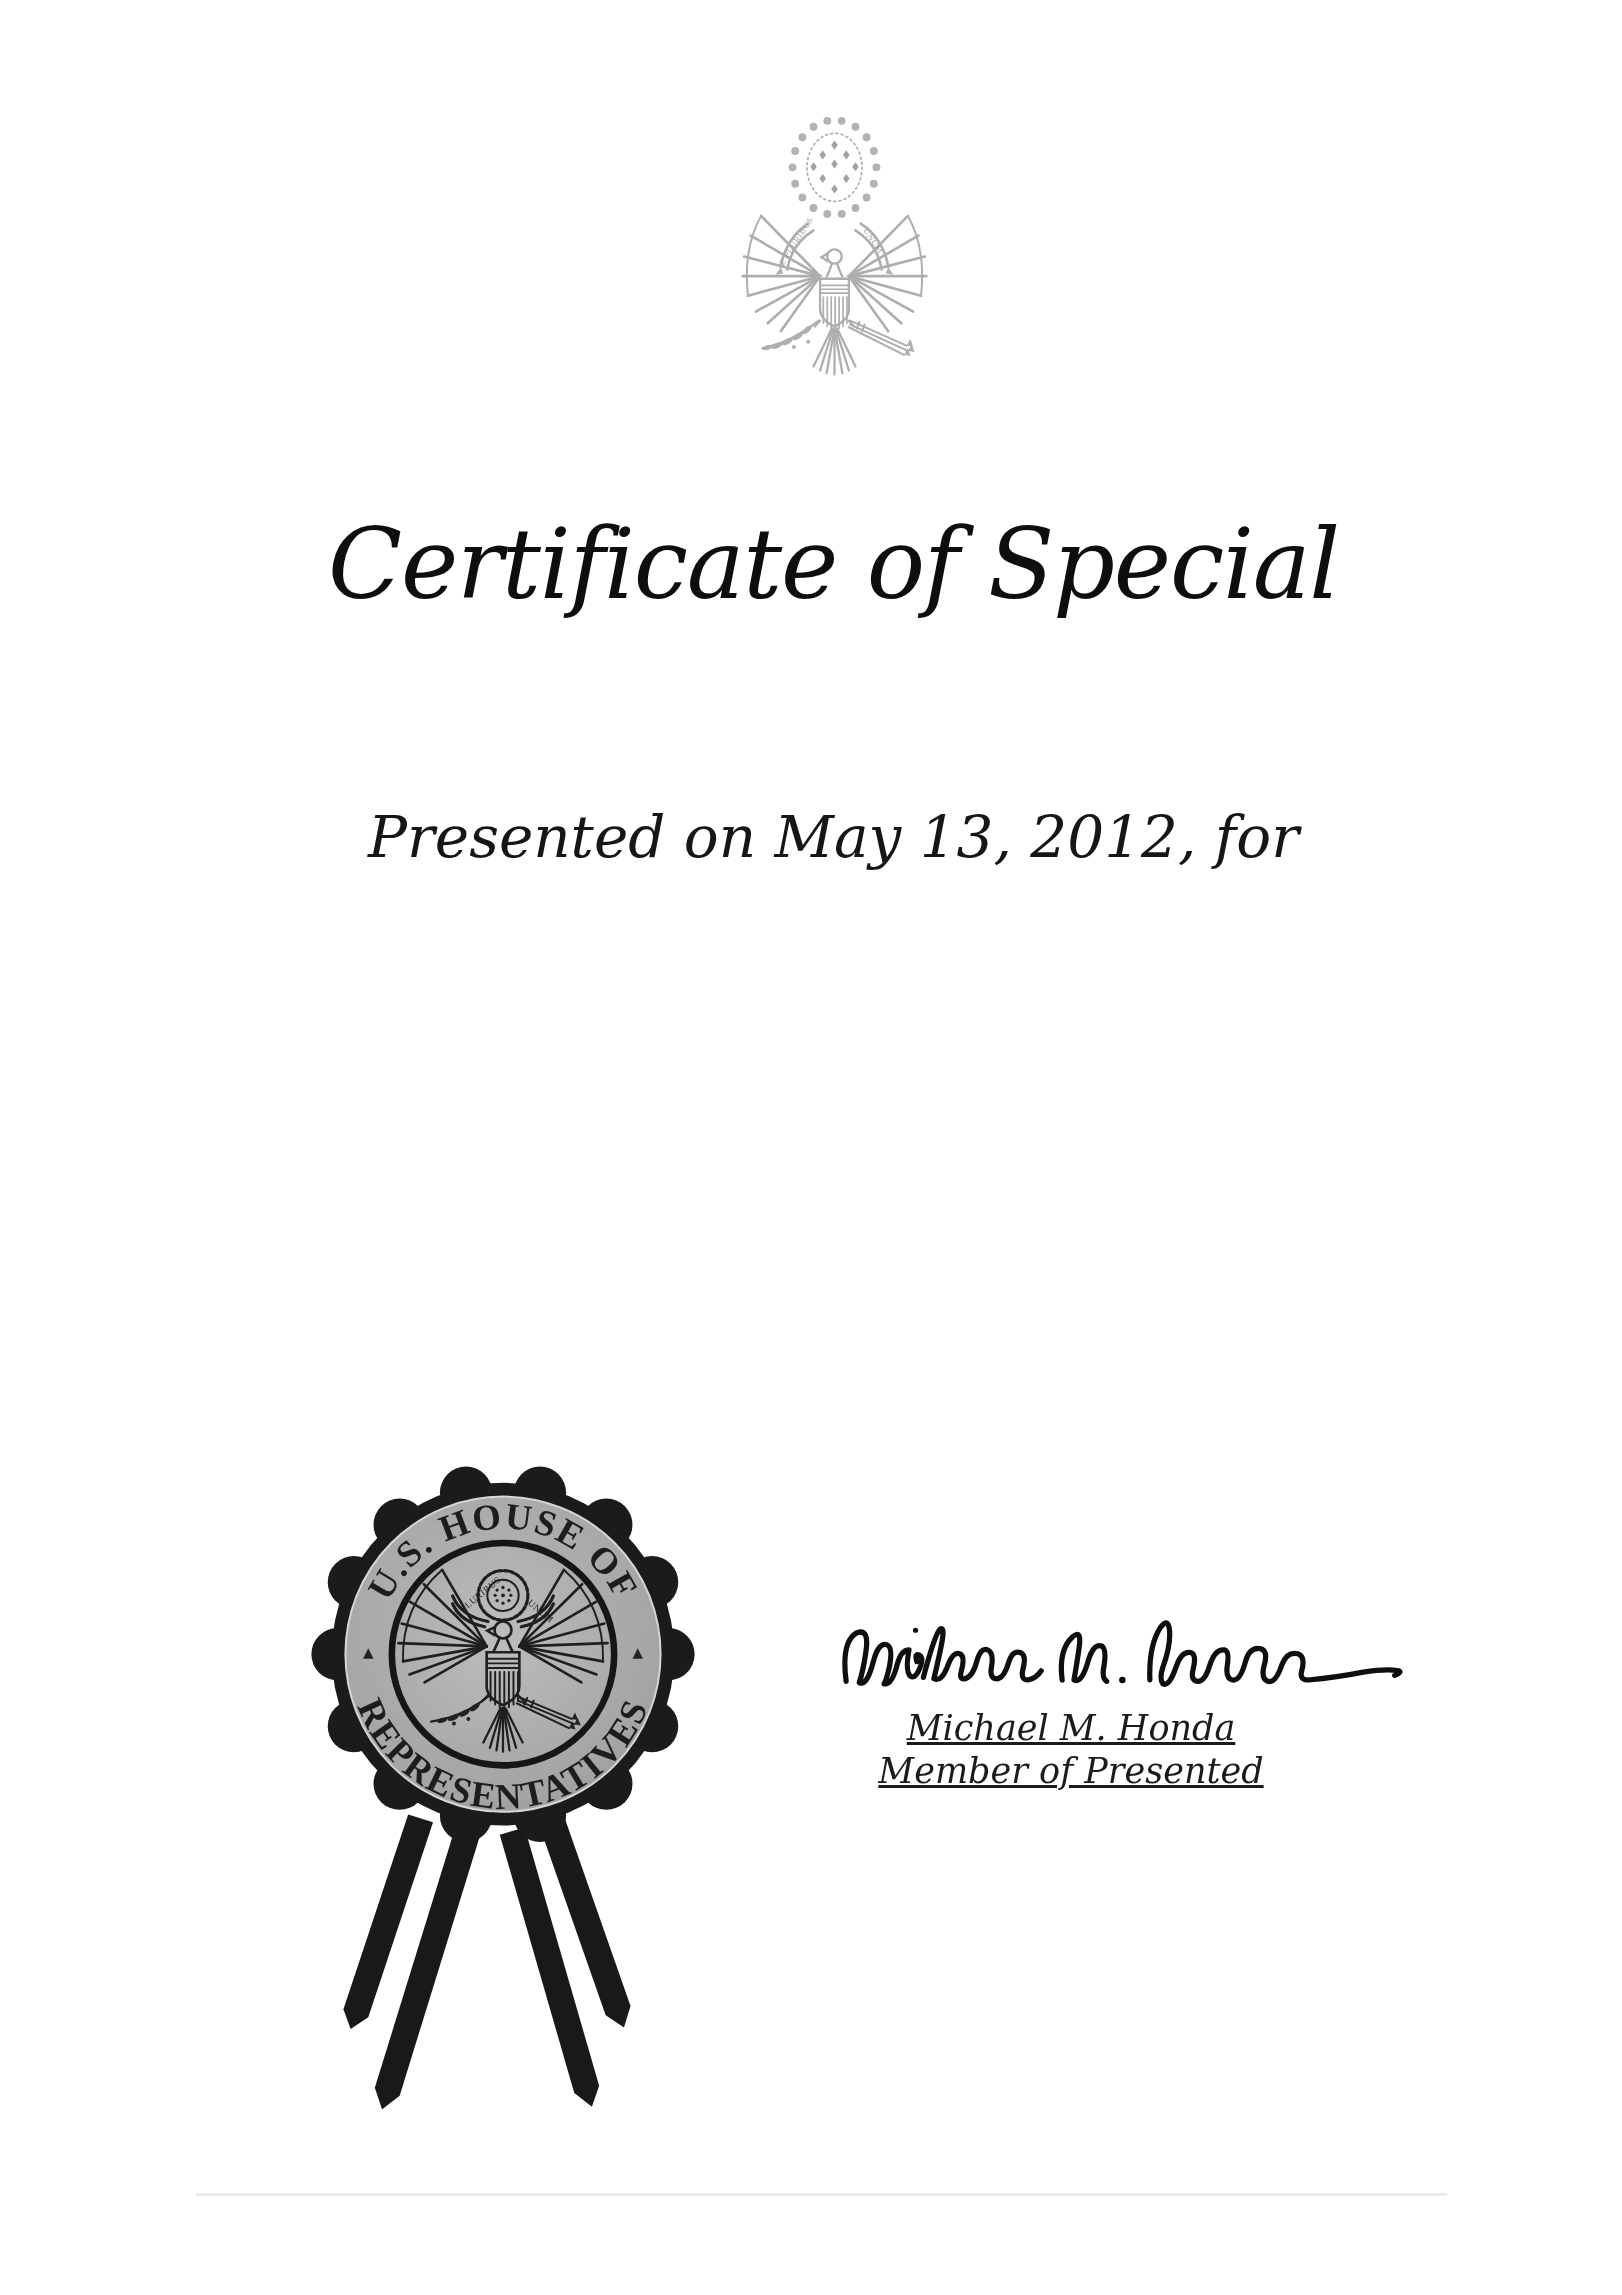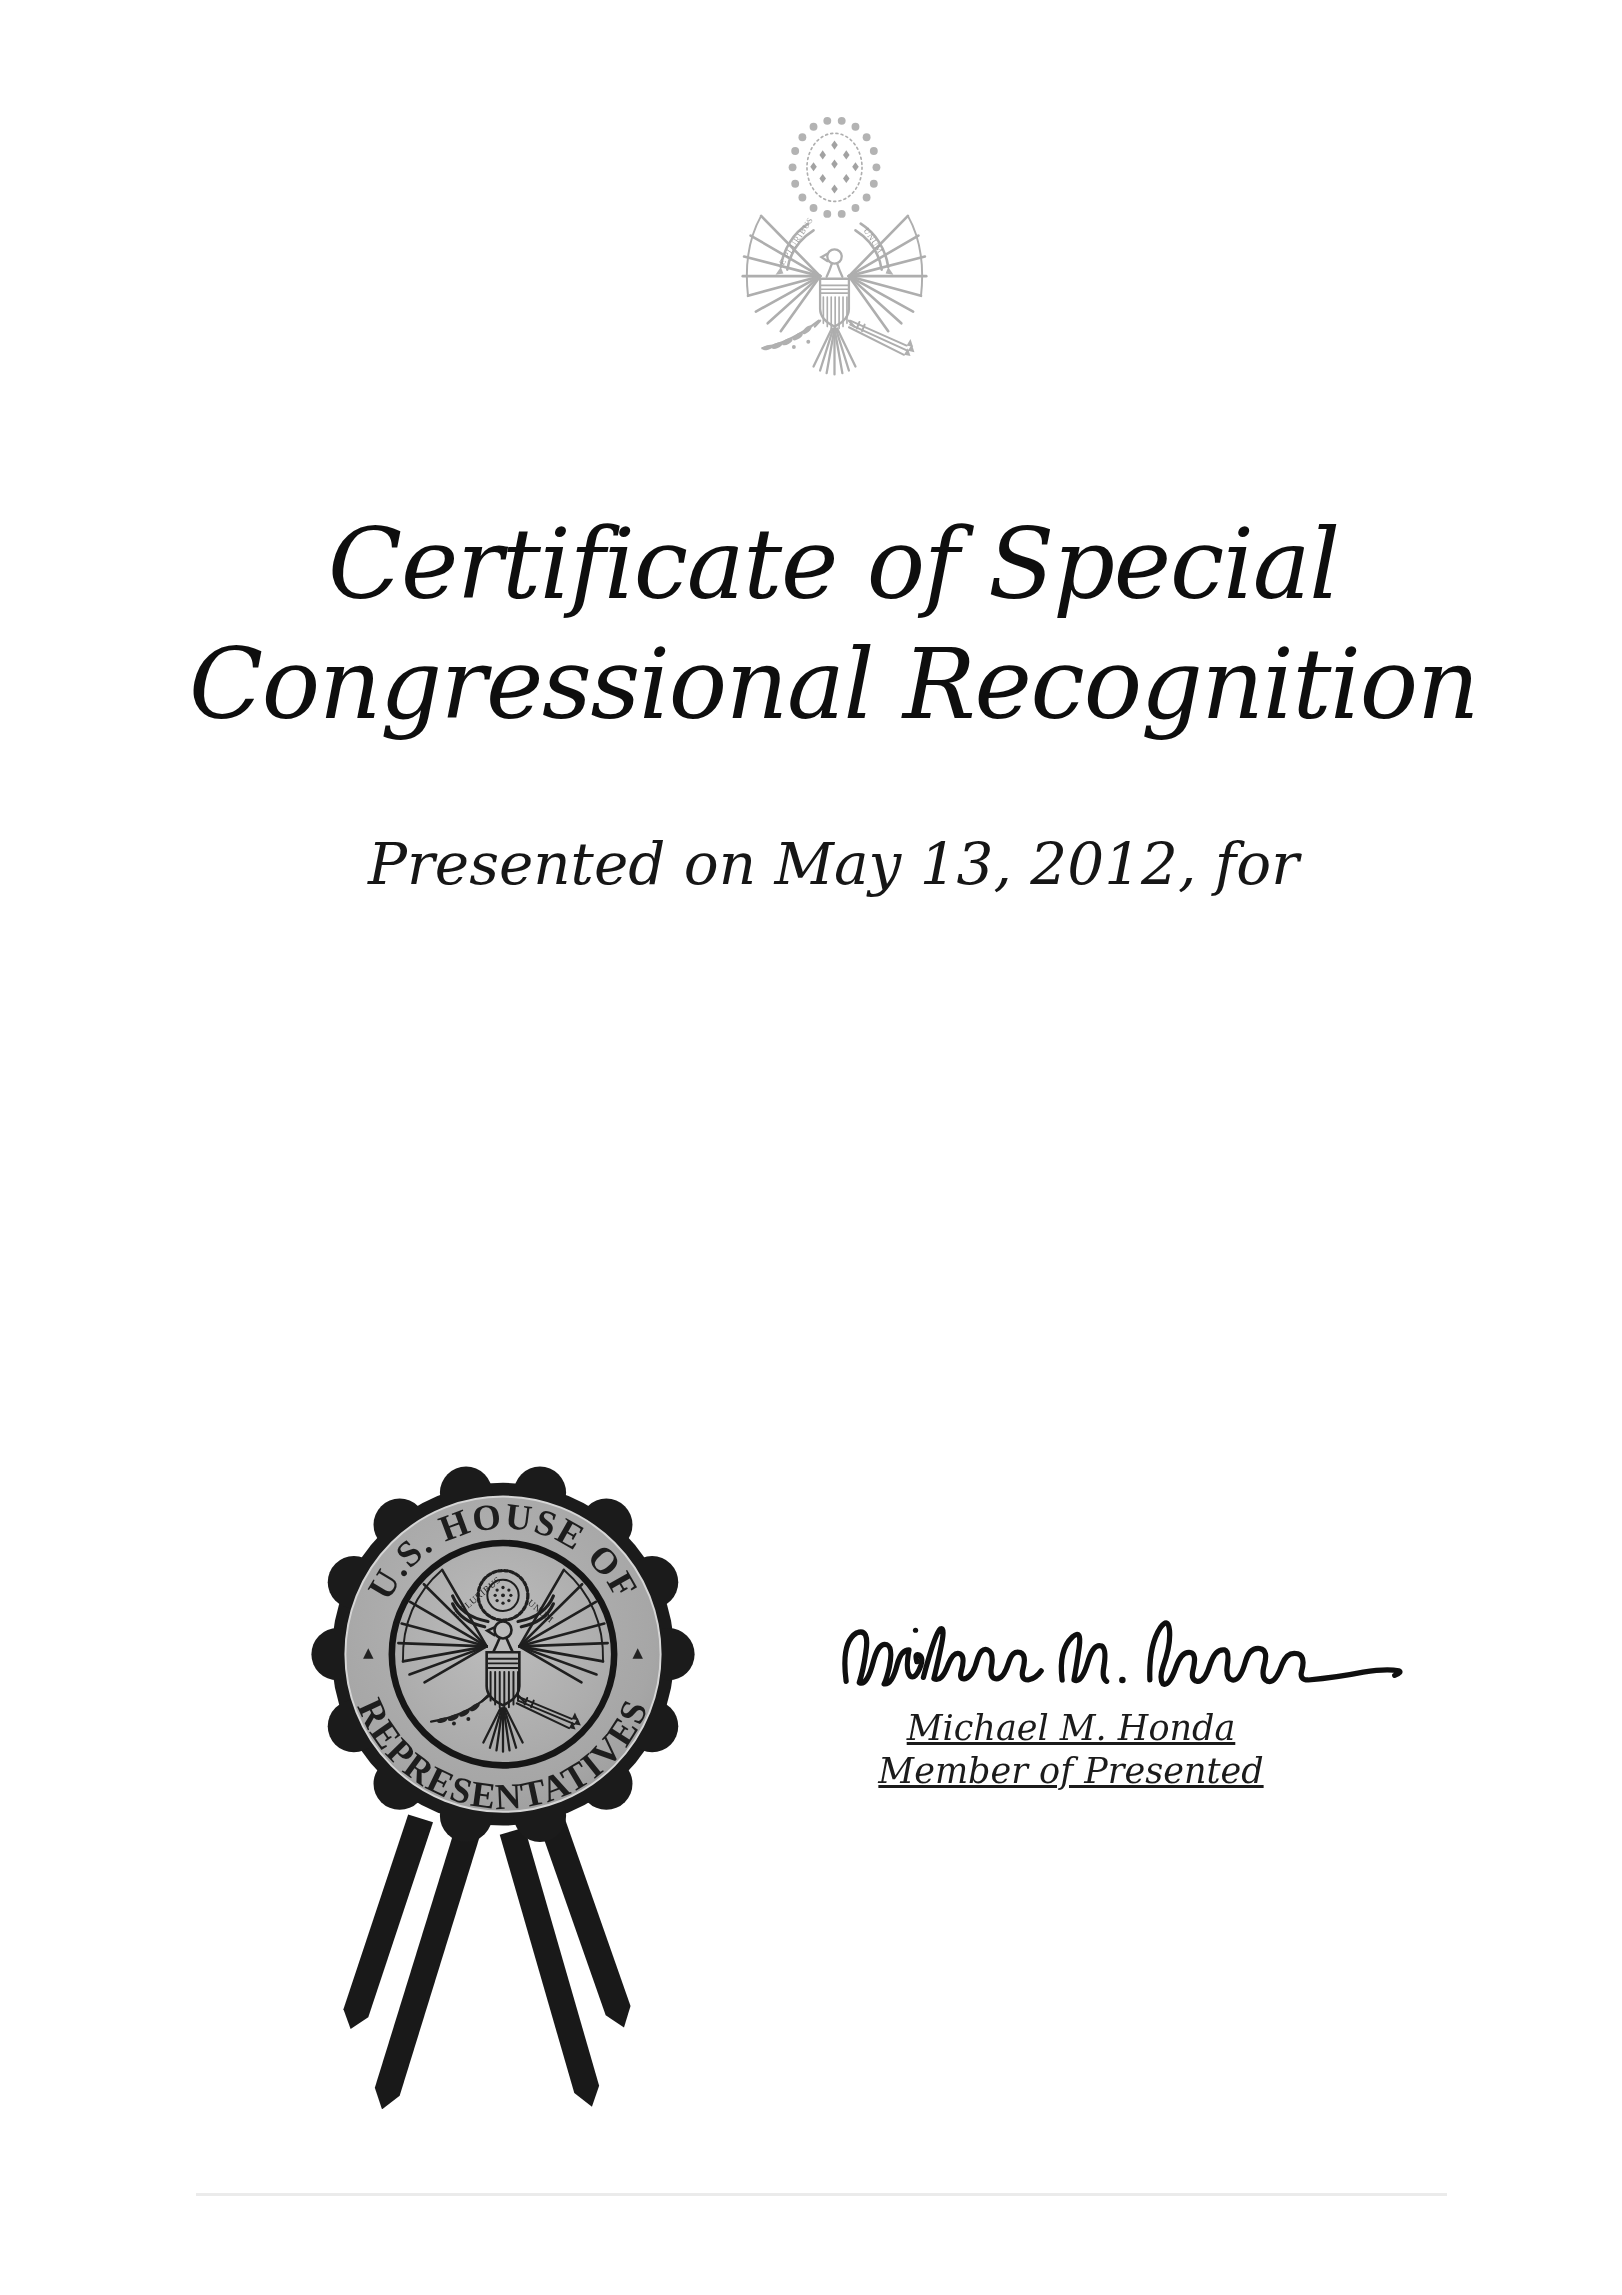--- a/index.html
+++ b/index.html
@@ -21,21 +21,21 @@
     white-space:nowrap;
   }
   .title{
     top:505px;
     font-size:97px;
     line-height:120px;
     color:#0e0e0e;
     letter-spacing:-1.3px;
   }
   .presented{
-    top:828px;
+    top:801px;
     font-size:58px;
     line-height:73px;
     color:#161616;
   }
   .honoree{
     top:980px;
     font-size:75px;
     line-height:99px;
     font-weight:bold;
     color:#0c0c0c;
@@ -181,21 +181,20 @@
       </g>
       <path d="M168 320 l-8 9 M212 320 l8 9" stroke-width="3.5"></path>
     </g>
 
     <text font-family="Liberation Serif, serif" font-size="13" fill="#9e9e9e" letter-spacing="1" transform="translate(112 236) rotate(-57)">E PLURIBUS</text>
     <text font-family="Liberation Serif, serif" font-size="13" fill="#9e9e9e" letter-spacing="1" transform="translate(234 182) rotate(57)">UNUM</text>
   </svg>
 
   <div class="centerline title">
     <div>Certificate of Special</div>
-    <div>Congressional Recognition</div>
   </div>
 
   <div class="centerline presented">Presented on May 13, 2012, for</div>
 
 
 
   <svg class="seal-svg" width="412" height="648" viewBox="0 0 630 990">
     <defs>
       <radialGradient id="bandGrad" cx="46%" cy="40%" r="70%">
         <stop offset="0%" stop-color="#b6b6b6"></stop>

